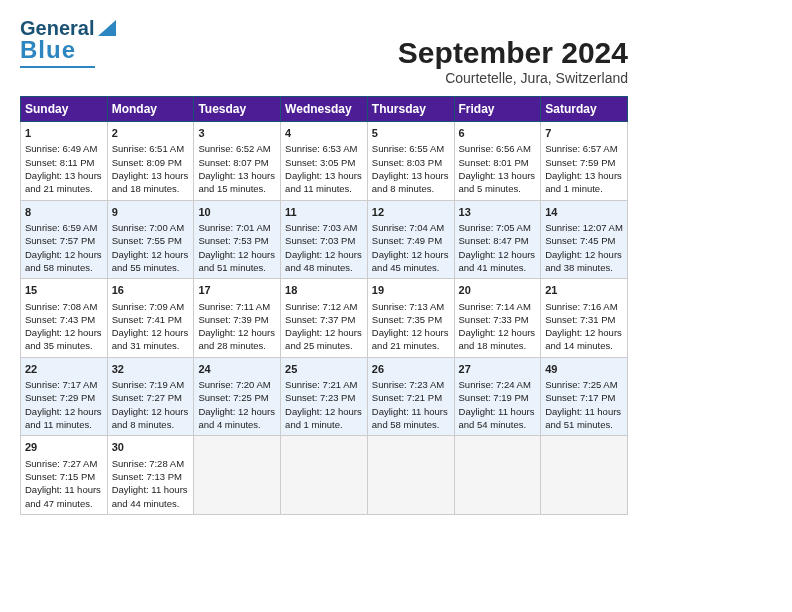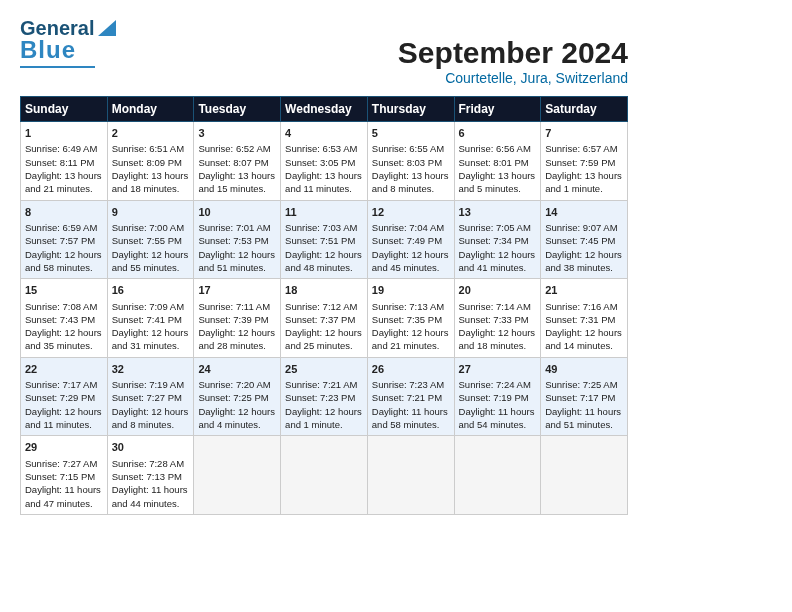--- a/index.html
+++ b/index.html
@@ -29,29 +29,29 @@
       text-align: right;
       margin-top: 20px;
     }
     .title-block h1 {
       font-size: 30px;
       font-weight: bold;
       color: #222;
     }
     .title-block p {
       font-size: 14px;
-      color: #0369a1;
+      color: #404040;
     }
     table {
       width: 100%;
       border-collapse: collapse;
       table-layout: fixed;
     }
     thead tr th {
-      background: #0f172a;
+      background: #4c1d95;
       color: #fff;
       font-size: 12px;
       font-weight: bold;
       padding: 5px 4px;
       text-align: left;
       border: 1px solid #1a5276;
     }
     tbody tr td {
       vertical-align: top;
       font-size: 9.5px;
@@ -116,24 +116,24 @@
           <td><span class="day-num">3</span><span>Sunrise: 6:52 AM</span><br><span>Sunset: 8:07 PM</span><br><span>Daylight: 13 hours and 15 minutes.</span></td>
           <td><span class="day-num">4</span><span>Sunrise: 6:53 AM</span><br><span>Sunset: 3:05 PM</span><br><span>Daylight: 13 hours and 11 minutes.</span></td>
           <td><span class="day-num">5</span><span>Sunrise: 6:55 AM</span><br><span>Sunset: 8:03 PM</span><br><span>Daylight: 13 hours and 8 minutes.</span></td>
           <td><span class="day-num">6</span><span>Sunrise: 6:56 AM</span><br><span>Sunset: 8:01 PM</span><br><span>Daylight: 13 hours and 5 minutes.</span></td>
           <td><span class="day-num">7</span><span>Sunrise: 6:57 AM</span><br><span>Sunset: 7:59 PM</span><br><span>Daylight: 13 hours and 1 minute.</span></td>
         </tr>
         <tr>
           <td><span class="day-num">8</span><span>Sunrise: 6:59 AM</span><br><span>Sunset: 7:57 PM</span><br><span>Daylight: 12 hours and 58 minutes.</span></td>
           <td><span class="day-num">9</span><span>Sunrise: 7:00 AM</span><br><span>Sunset: 7:55 PM</span><br><span>Daylight: 12 hours and 55 minutes.</span></td>
           <td><span class="day-num">10</span><span>Sunrise: 7:01 AM</span><br><span>Sunset: 7:53 PM</span><br><span>Daylight: 12 hours and 51 minutes.</span></td>
-          <td><span class="day-num">11</span><span>Sunrise: 7:03 AM</span><br><span>Sunset: 7:51 PM</span><br><span>Daylight: 12 hours and 48 minutes.</span></td>
+          <td><span class="day-num">11</span><span>Sunrise: 7:03 AM</span><br><span>Sunset: 7:03 PM</span><br><span>Daylight: 12 hours and 48 minutes.</span></td>
           <td><span class="day-num">12</span><span>Sunrise: 7:04 AM</span><br><span>Sunset: 7:49 PM</span><br><span>Daylight: 12 hours and 45 minutes.</span></td>
-          <td><span class="day-num">13</span><span>Sunrise: 7:05 AM</span><br><span>Sunset: 7:34 PM</span><br><span>Daylight: 12 hours and 41 minutes.</span></td>
-          <td><span class="day-num">14</span><span>Sunrise: 9:07 AM</span><br><span>Sunset: 7:45 PM</span><br><span>Daylight: 12 hours and 38 minutes.</span></td>
+          <td><span class="day-num">13</span><span>Sunrise: 7:05 AM</span><br><span>Sunset: 8:47 PM</span><br><span>Daylight: 12 hours and 41 minutes.</span></td>
+          <td><span class="day-num">14</span><span>Sunrise: 12:07 AM</span><br><span>Sunset: 7:45 PM</span><br><span>Daylight: 12 hours and 38 minutes.</span></td>
         </tr>
         <tr>
           <td><span class="day-num">15</span><span>Sunrise: 7:08 AM</span><br><span>Sunset: 7:43 PM</span><br><span>Daylight: 12 hours and 35 minutes.</span></td>
           <td><span class="day-num">16</span><span>Sunrise: 7:09 AM</span><br><span>Sunset: 7:41 PM</span><br><span>Daylight: 12 hours and 31 minutes.</span></td>
           <td><span class="day-num">17</span><span>Sunrise: 7:11 AM</span><br><span>Sunset: 7:39 PM</span><br><span>Daylight: 12 hours and 28 minutes.</span></td>
           <td><span class="day-num">18</span><span>Sunrise: 7:12 AM</span><br><span>Sunset: 7:37 PM</span><br><span>Daylight: 12 hours and 25 minutes.</span></td>
           <td><span class="day-num">19</span><span>Sunrise: 7:13 AM</span><br><span>Sunset: 7:35 PM</span><br><span>Daylight: 12 hours and 21 minutes.</span></td>
           <td><span class="day-num">20</span><span>Sunrise: 7:14 AM</span><br><span>Sunset: 7:33 PM</span><br><span>Daylight: 12 hours and 18 minutes.</span></td>
           <td><span class="day-num">21</span><span>Sunrise: 7:16 AM</span><br><span>Sunset: 7:31 PM</span><br><span>Daylight: 12 hours and 14 minutes.</span></td>
         </tr>

